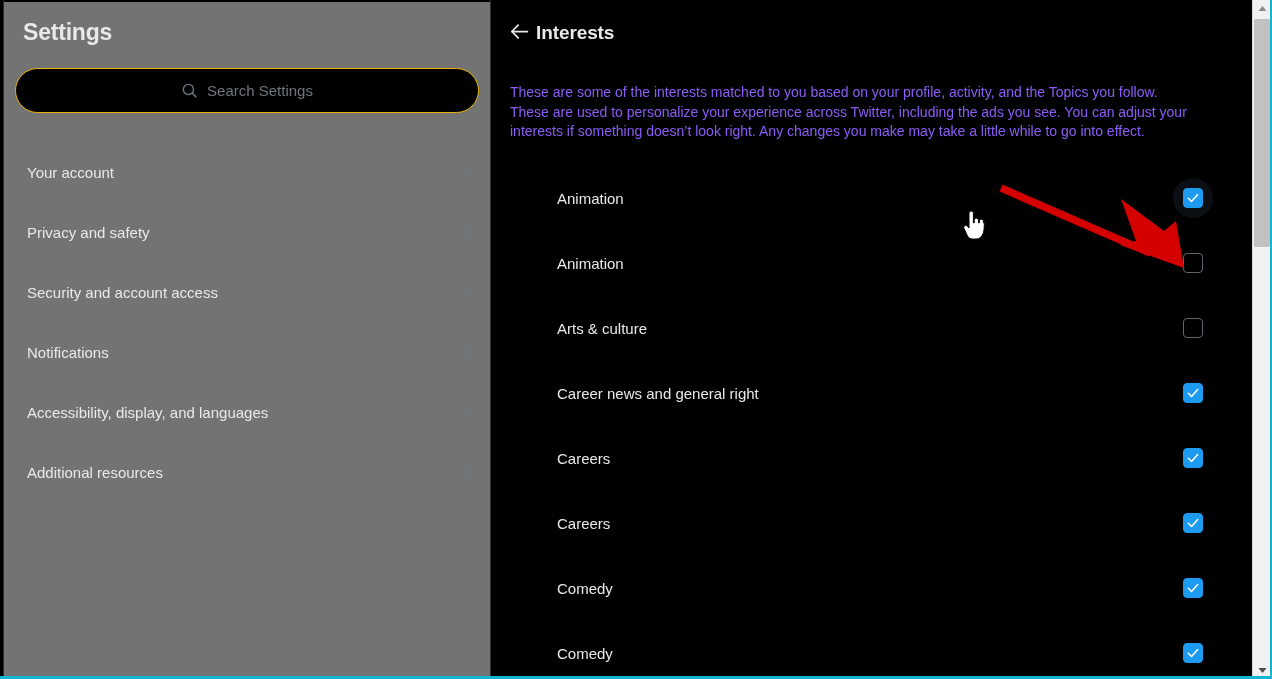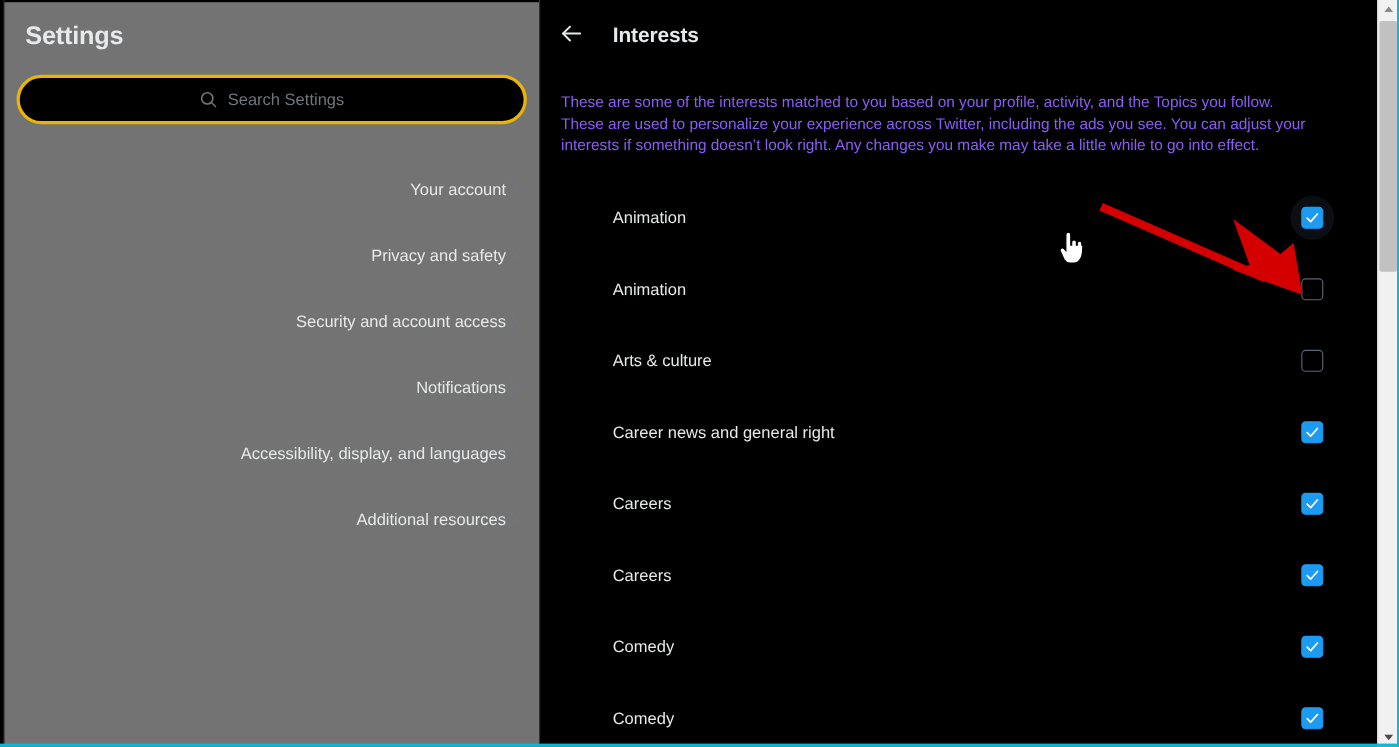--- a/index.html
+++ b/index.html
@@ -57,42 +57,42 @@
   .sidebar-title {
     margin: 17px 0 0 19px;
     font-size: 23px;
     font-weight: bold;
     color: #e7e9ea;
     letter-spacing: -0.2px;
   }
   .search-wrap {
     margin: 22px 11px 0 11px;
     height: 45px;
-    border: 3px solid #eab308;
+    border: 1px solid #eab308;
     border-radius: 24px;
     display: flex;
     align-items: center;
     justify-content: center;
     gap: 9px;
     background: #000000;
     cursor: text;
   }
   .search-icon svg { display: block; }
   .search-placeholder {
     font-size: 15px;
     color: #6e767d;
   }
 
   .nav-list { margin-top: 29px; }
   .nav-item {
     height: 60px;
     padding: 0 17px 0 23px;
     display: flex;
     align-items: center;
-    justify-content: flex-end;
+    justify-content: space-between;
     cursor: pointer;
     background: transparent;
   }
   .nav-label {
     font-size: 15px;
     color: #e7e9ea;
   }
   .chev svg { display: block; }
 
   
@@ -112,21 +112,20 @@
     height: 676px;
     background: #000000;
     overflow: hidden;
     z-index: 10;
   }
   .main-header {
     height: 66px;
     display: flex;
     align-items: center;
     padding-left: 11px;
-    gap: 21px;
   }
   .back-btn {
     width: 34px; height: 34px;
     border-radius: 50%;
     display: flex; align-items: center; justify-content: center;
     cursor: pointer;
   }
   .main-title {
     font-size: 19px;
     font-weight: bold;

